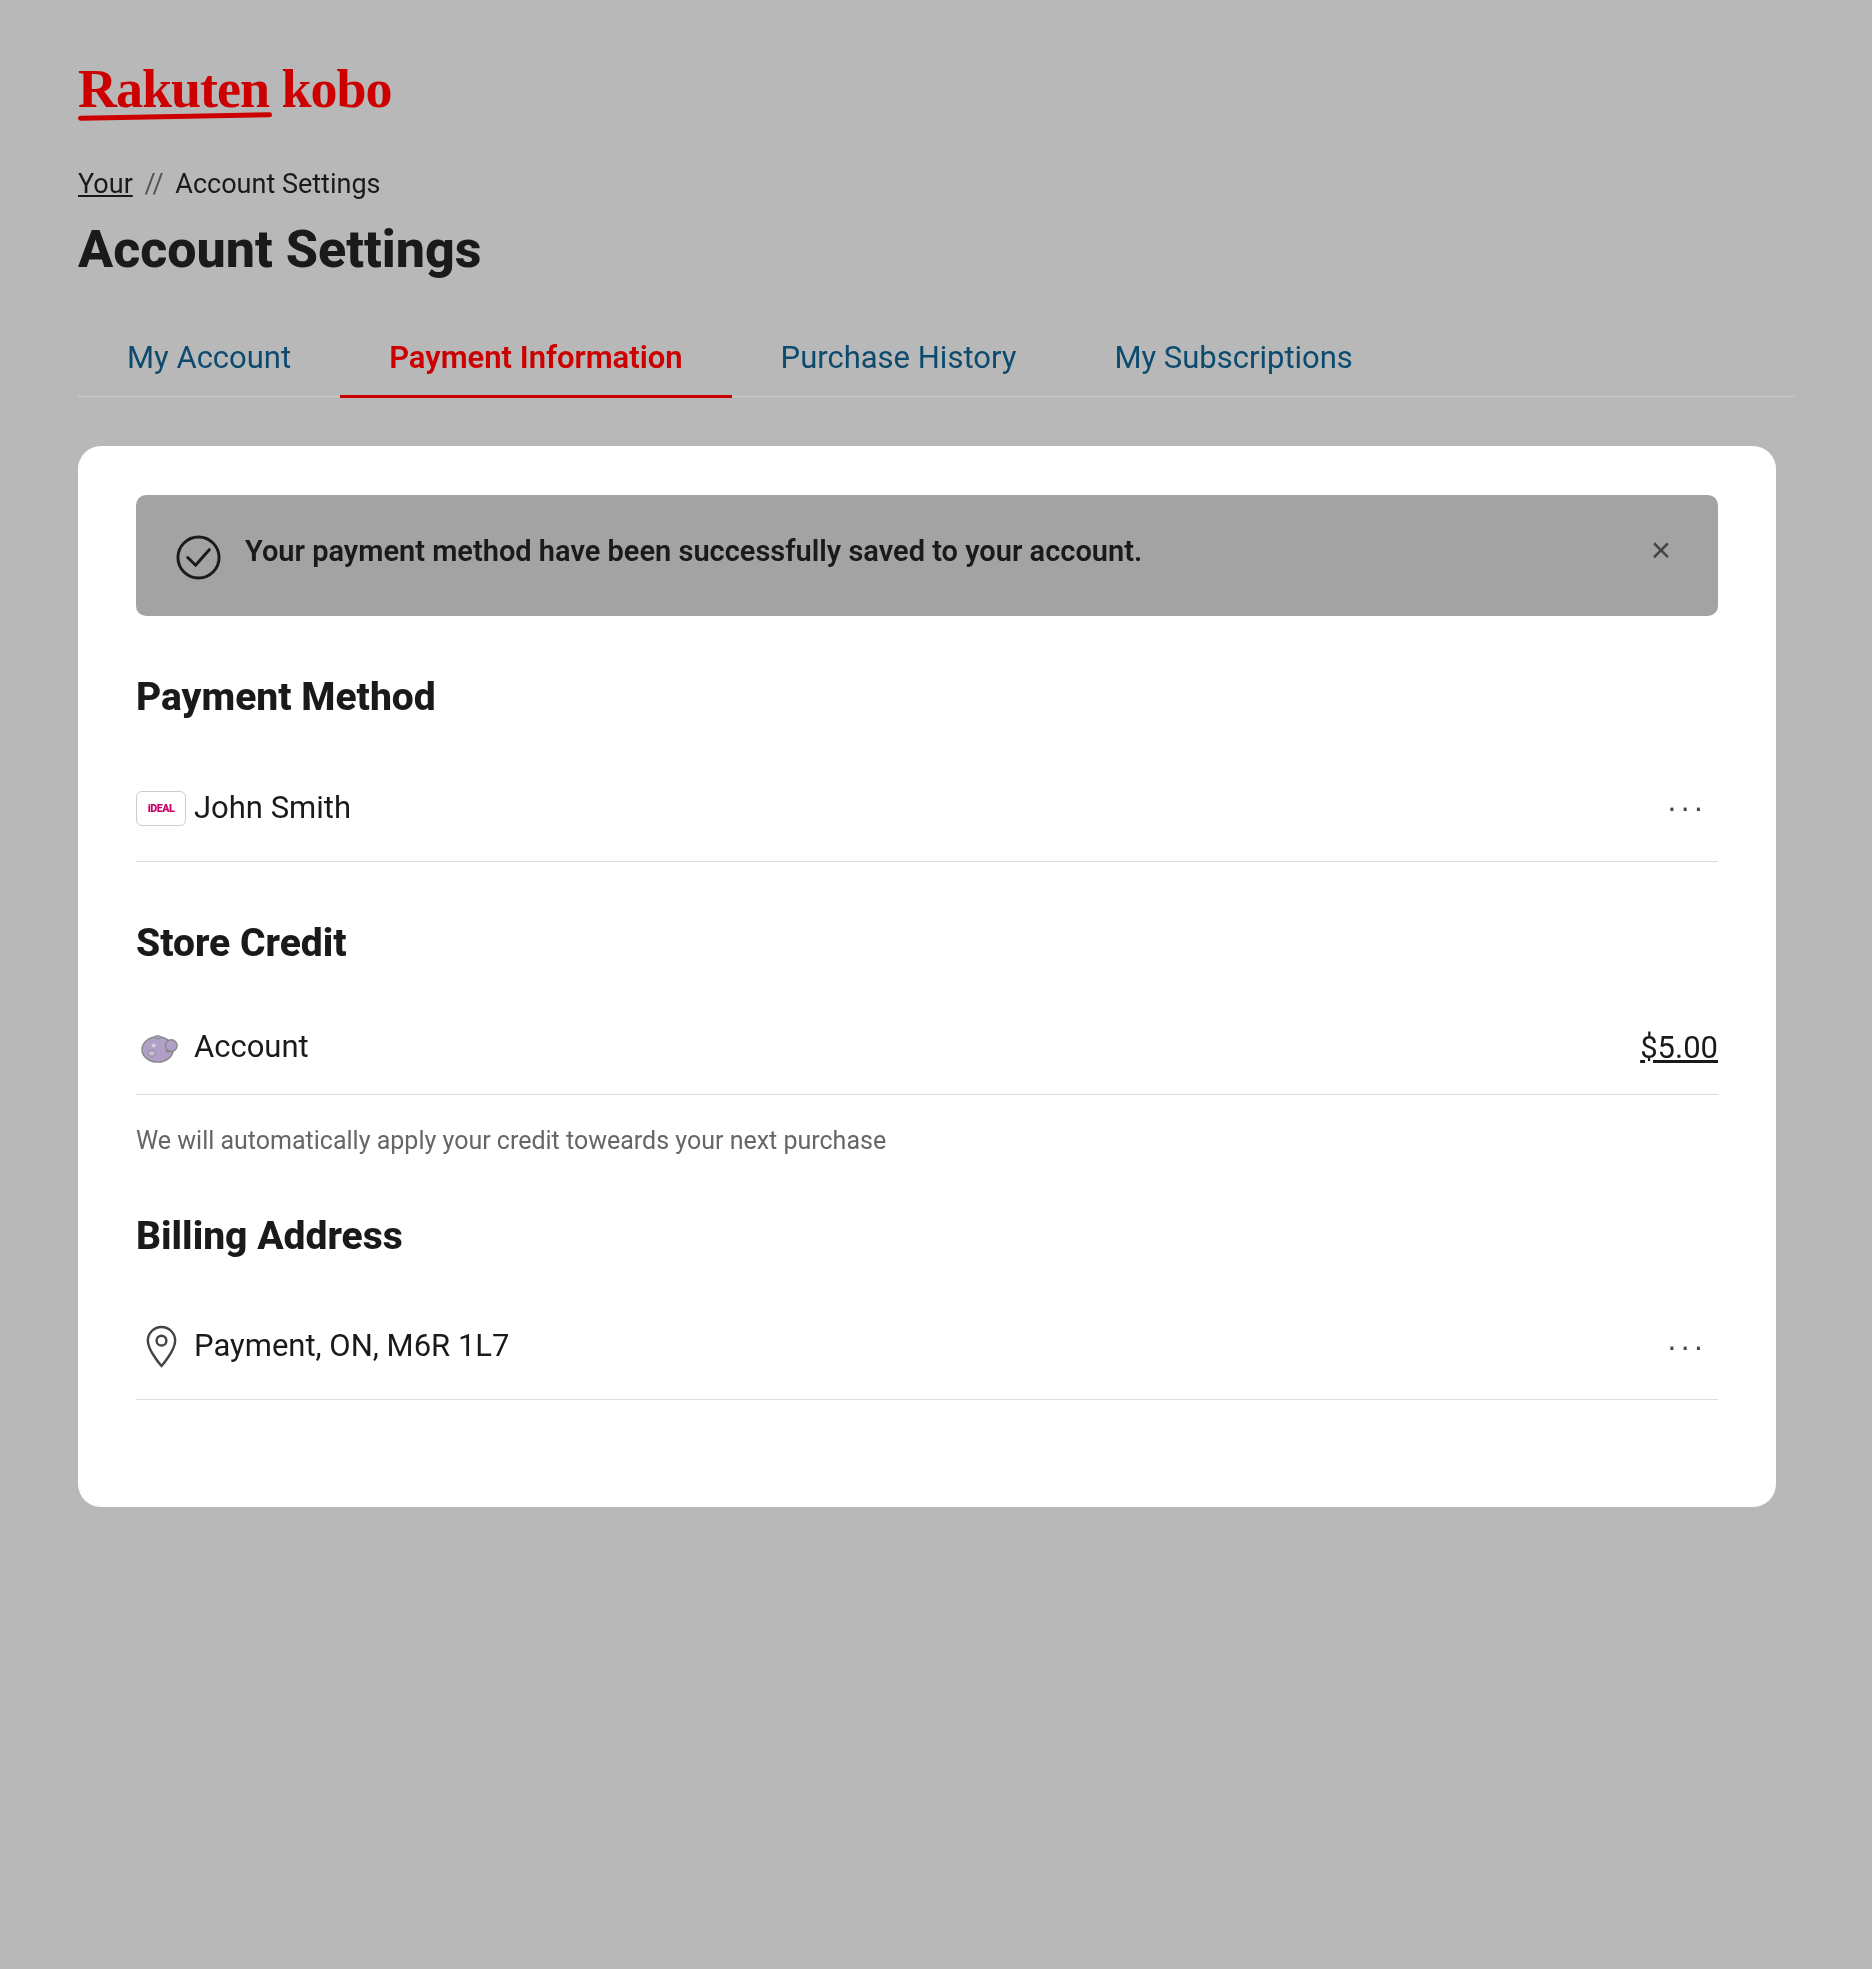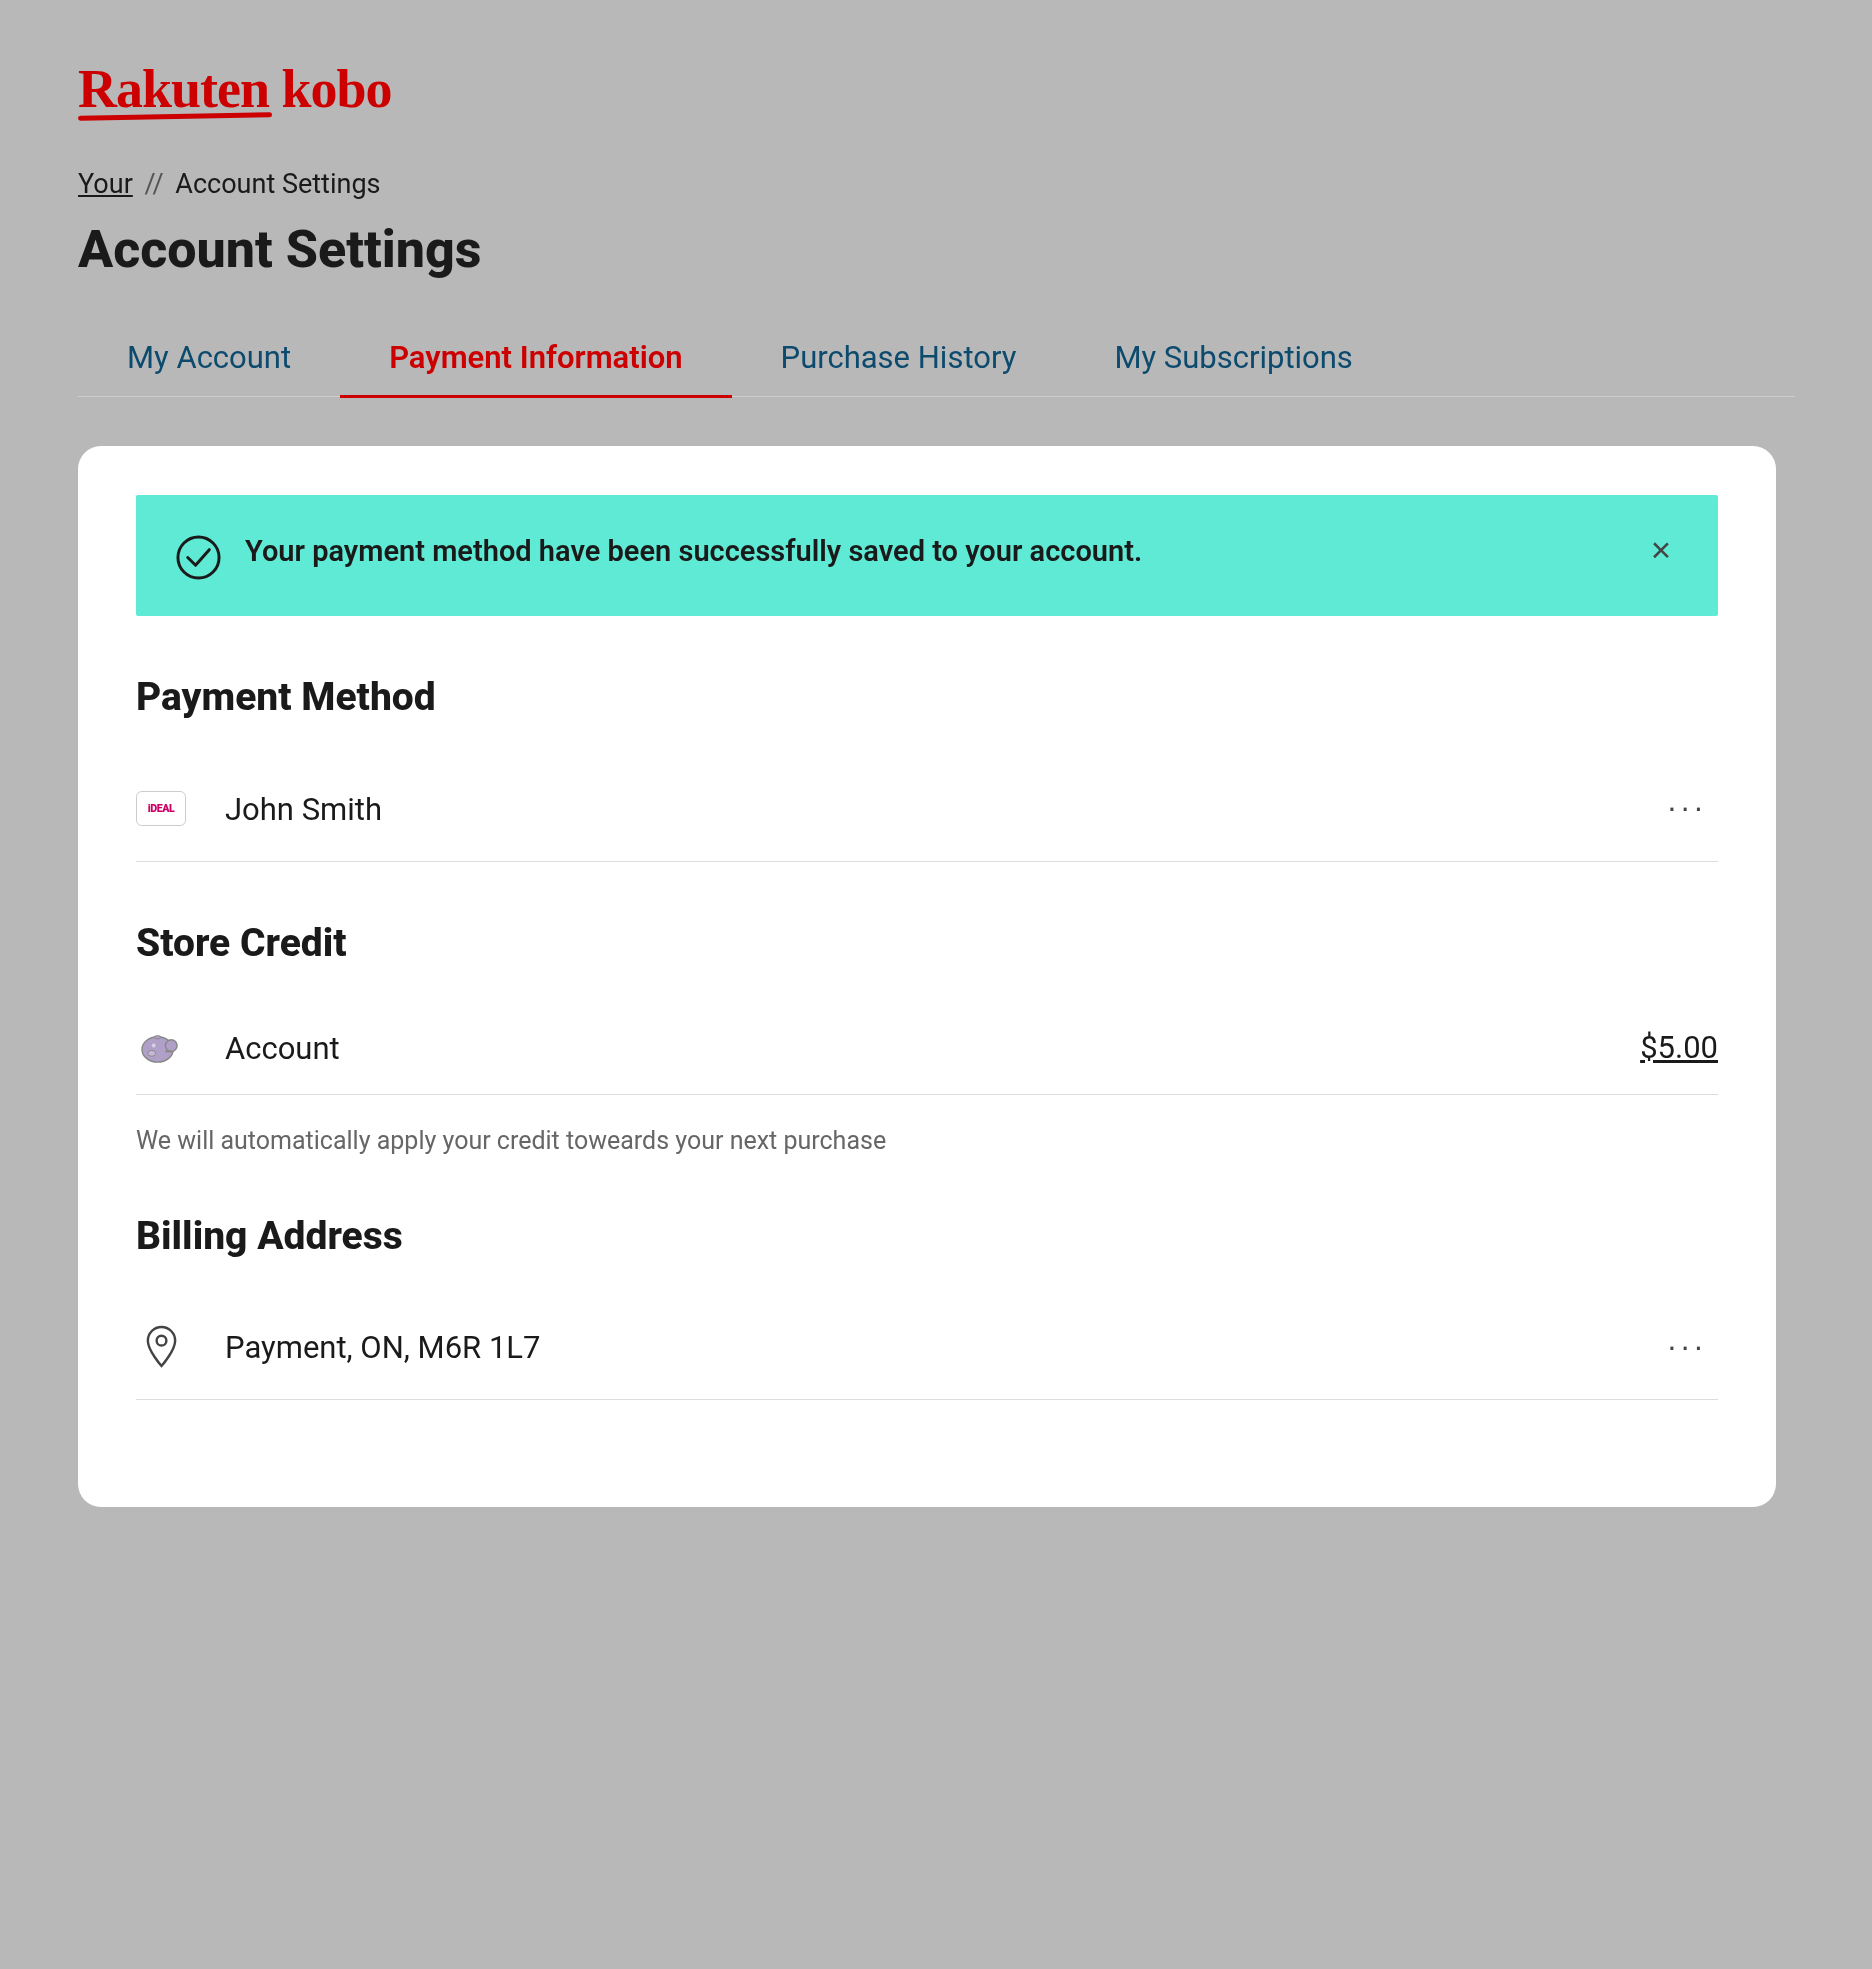--- a/index.html
+++ b/index.html
@@ -91,22 +91,22 @@
     }
 
     .main-card {
       background: #ffffff;
       border-radius: 23px;
       padding: 49px 58px;
       max-width: 1698px;
     }
 
     .success-banner {
-      background: #5eead4;
-      border-radius: 2px;
+      background: #a3a3a3;
+      border-radius: 10px;
       padding: 35px 39px;
       display: flex;
       align-items: flex-start;
       justify-content: space-between;
       gap: 23px;
       margin-bottom: 58px;
     }
 
     .success-banner-left {
       display: flex;
@@ -148,22 +148,22 @@
     .list-item {
       display: flex;
       align-items: center;
       justify-content: space-between;
       padding: 27px 0;
       border-bottom: 1px solid #ddd;
     }
 
     .list-item-left {
       display: flex;
-      align-items: flex-end;
-      gap: 39px;
+      align-items: flex-start;
+      gap: 8px;
     }
 
     .item-icon {
       width: 50px;
       height: 39px;
       display: flex;
       align-items: center;
       justify-content: center;
     }
 

